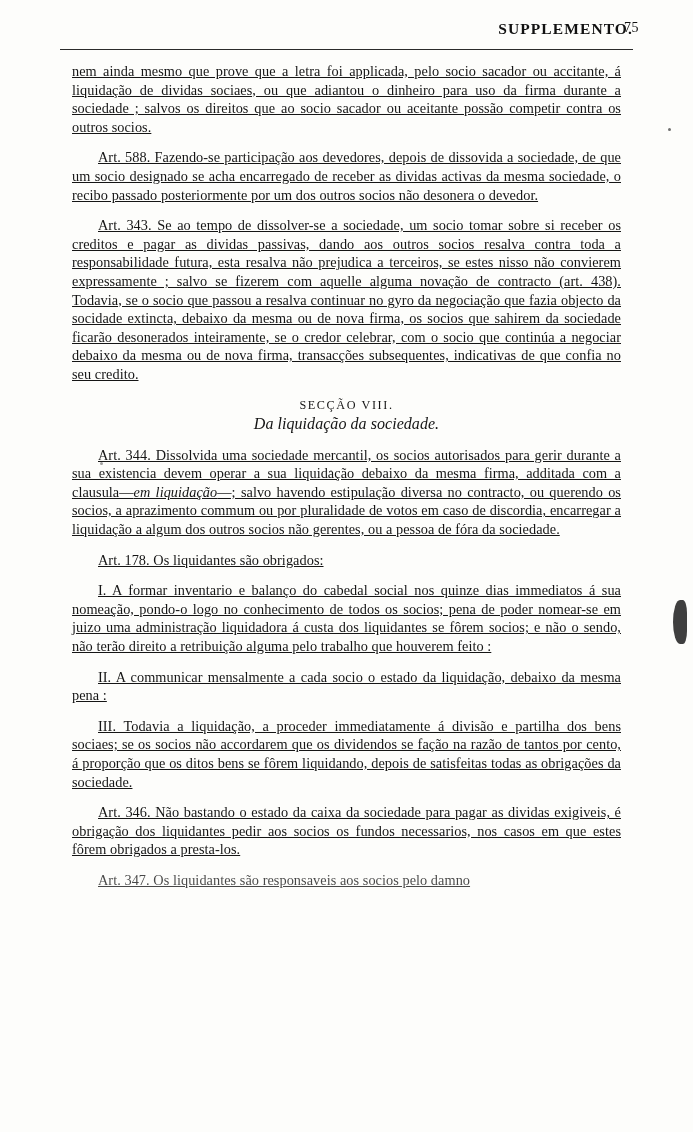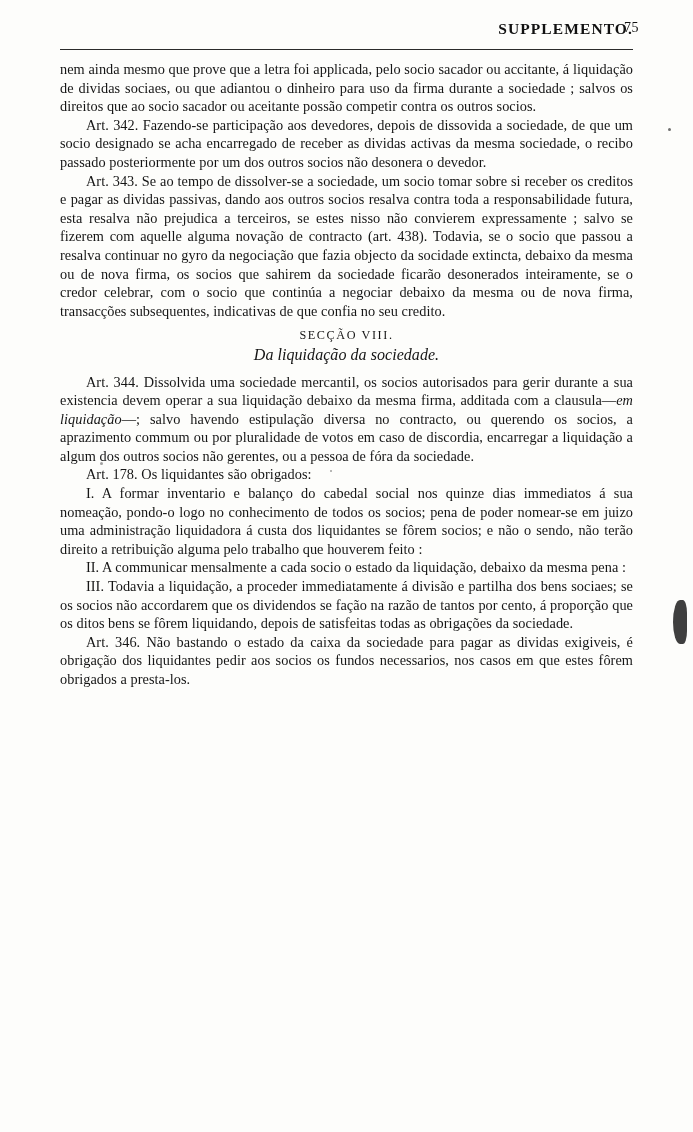--- a/index.html
+++ b/index.html
@@ -58,22 +58,23 @@
     width: 100%;
   }
   .body-text {
     font-size: 14.3px;
     line-height: 18.6px;
     text-align: justify;
     color: #151515;
     letter-spacing: 0.05px;
   }
   p.para {
-    margin: 0;
+    margin: 12px;
     text-indent: 26px;
+    text-decoration: underline;
   }
   p.para.noindent {
     text-indent: 0;
   }
   .section-head {
     text-align: center;
     margin-top: 6px;
     margin-bottom: 1px;
     font-size: 12.2px;
     letter-spacing: 1.6px;
@@ -125,33 +126,34 @@
 
     <div class="header">
       <div class="header-title">SUPPLEMENTO.</div>
       <div class="header-pageno">75</div>
     </div>
     <hr class="rule">
 
     <div class="body-text">
 
       <p class="para noindent">nem ainda mesmo que prove que a letra foi applicada, pelo socio sacador ou accitante, á liquidação de dividas sociaes, ou que adiantou o dinheiro para uso da firma durante a sociedade ; salvos os direitos que ao socio sacador ou aceitante possão competir contra os outros socios.</p>
-      <p class="para">Art. 342. Fazendo-se participação aos devedores, depois de dissovida a sociedade, de que um socio designado se acha encarregado de receber as dividas activas da mesma sociedade, o recibo passado posteriormente por um dos outros socios não desonera o devedor.</p>
+      <p class="para">Art. 588. Fazendo-se participação aos devedores, depois de dissovida a sociedade, de que um socio designado se acha encarregado de receber as dividas activas da mesma sociedade, o recibo passado posteriormente por um dos outros socios não desonera o devedor.</p>
       <p class="para">Art. 343. Se ao tempo de dissolver-se a sociedade, um socio tomar sobre si receber os creditos e pagar as dividas passivas, dando aos outros socios resalva contra toda a responsabilidade futura, esta resalva não prejudica a terceiros, se estes nisso não convierem expressamente ; salvo se fizerem com aquelle alguma novação de contracto (art. 438). Todavia, se o socio que passou a resalva continuar no gyro da negociação que fazia objecto da socidade extincta, debaixo da mesma ou de nova firma, os socios que sahirem da sociedade ficarão desonerados inteiramente, se o credor celebrar, com o socio que continúa a negociar debaixo da mesma ou de nova firma, transacções subsequentes, indicativas de que confia no seu credito.</p>
 
       <div class="section-head">SECÇÃO VIII.</div>
       <div class="section-sub">Da liquidação da sociedade.</div>
 
       <p class="para"><span>Art. 344. Dissolvida uma sociedade mercantil, os socios autorisados para gerir durante a sua existencia devem operar a sua liquidação debaixo da mesma firma, additada com a clausula—</span><i class="it">em liquidação</i><span>—; salvo havendo estipulação diversa no contracto, ou querendo os socios, a aprazimento commum ou por pluralidade de votos em caso de discordia, encarregar a liquidação a algum dos outros socios não gerentes, ou a pessoa de fóra da sociedade.</span></p>
 
       <p class="para">Art. 178. Os liquidantes são obrigados:</p>
       <p class="para">I. A formar inventario e balanço do cabedal social nos quinze dias immediatos á sua nomeação, pondo-o logo no conhecimento de todos os socios; pena de poder nomear-se em juizo uma administração liquidadora á custa dos liquidantes se fôrem socios; e não o sendo, não terão direito a retribuição alguma pelo trabalho que houverem feito :</p>
       <p class="para">II. A communicar mensalmente a cada socio o estado da liquidação, debaixo da mesma pena :</p>
       <p class="para">III. Todavia a liquidação, a proceder immediatamente á divisão e partilha dos bens sociaes; se os socios não accordarem que os dividendos se fação na razão de tantos por cento, á proporção que os ditos bens se fôrem liquidando, depois de satisfeitas todas as obrigações da sociedade.</p>
       <p class="para">Art. 346. Não bastando o estado da caixa da sociedade para pagar as dividas exigiveis, é obrigação dos liquidantes pedir aos socios os fundos necessarios, nos casos em que estes fôrem obrigados a presta-los.</p>
+      <p class="para faded">Art. 347. Os liquidantes são responsaveis aos socios pelo damno</p>
 
     </div>
   </div>
 
   <div class="marginmark"></div>
   <div class="marginmark2"></div>
   <div class="speck" style="left:100px; top:462px; width:3px; height:3px;"></div>
   <div class="speck" style="left:330px; top:470px; width:2px; height:2px;"></div>
 </div>
 

